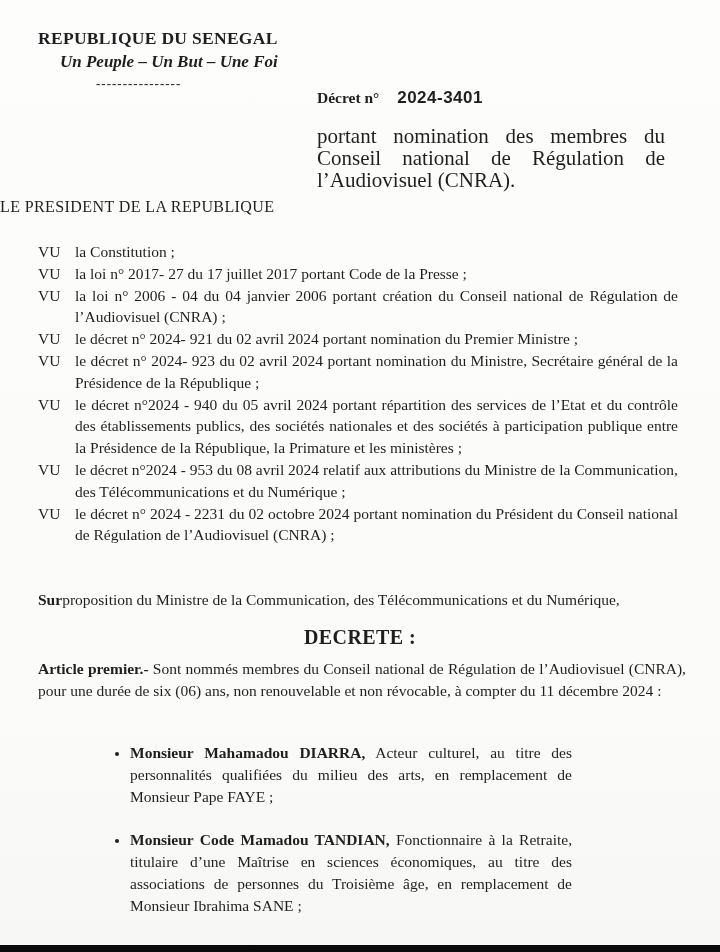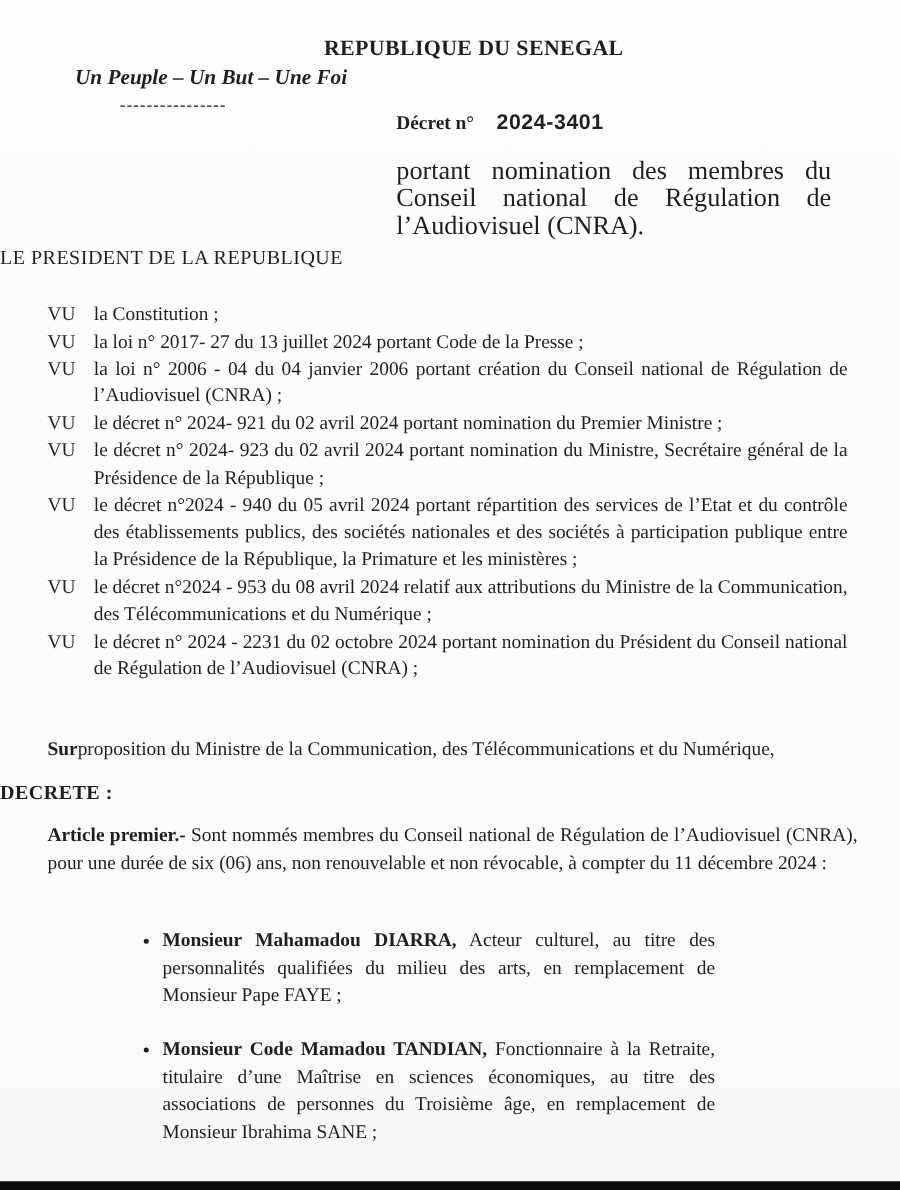--- a/index.html
+++ b/index.html
@@ -18,21 +18,21 @@
   }
   .bottom-bar {
     position: absolute; left: 0; bottom: 0;
     width: 100%; height: 7px;
     background: #0b0b0b;
   }
 
   
   .letterhead { padding: 28px 0 0 38px; }
   .country {
-    font-weight: bold; font-size: 17.5px; letter-spacing: 0.3px; text-align: center;
+    font-weight: bold; font-size: 17.5px; letter-spacing: 0.3px;
   }
   .motto {
     font-weight: bold; font-style: italic; font-size: 17px;
     margin: 3px 0 0 22px;
   }
   .separator {
     font-weight: bold; font-size: 13px; letter-spacing: 1px;
     margin: 4px 0 0 58px; color: #2a2a2c;
   }
 
@@ -67,21 +67,21 @@
   .visa-label { font-weight: normal; display: inline-block; width: 37px; text-indent: 0; }
 
   .proposal-line {
     position: absolute; left: 38px; top: 591px; width: 650px;
     font-size: 15.5px;
   }
   .proposal-label { font-weight: bold; margin-right: 0; }
 
   .decrete-heading {
     position: absolute; left: 0; top: 626px; width: 720px;
-    text-align: left; font-weight: bold; font-size: 16px;
+    text-align: center; font-weight: bold; font-size: 20px;
     letter-spacing: 0.4px;
   }
 
   .article-paragraph {
     position: absolute; left: 38px; top: 658px; width: 648px;
     font-size: 15.5px; line-height: 22px; text-align: justify;
   }
   .article-label { font-weight: bold; }
 
   .appointment-list {
@@ -112,21 +112,21 @@
       <span class="decree-label">Décret n°</span>
       <span class="decree-number">2024-3401</span>
     </div>
     <div class="decree-subject">portant nomination des membres du Conseil national de Régulation de l’Audiovisuel (CNRA).</div>
   </div>
 
   <div class="president-heading">LE PRESIDENT DE LA REPUBLIQUE</div>
 
   <div class="visa-list">
     <div class="visa-item"><span class="visa-label">VU</span><span>la Constitution ;</span></div>
-    <div class="visa-item"><span class="visa-label">VU</span><span>la loi n° 2017- 27 du 13 juillet 2024 portant Code de la Presse ;</span></div>
+    <div class="visa-item"><span class="visa-label">VU</span><span>la loi n° 2017- 27 du 17 juillet 2017 portant Code de la Presse ;</span></div>
     <div class="visa-item"><span class="visa-label">VU</span><span>la loi n° 2006 - 04 du 04 janvier 2006 portant création du Conseil national de Régulation de l’Audiovisuel (CNRA) ;</span></div>
     <div class="visa-item"><span class="visa-label">VU</span><span>le décret n° 2024- 921 du 02 avril 2024 portant nomination du Premier Ministre ;</span></div>
     <div class="visa-item"><span class="visa-label">VU</span><span>le décret n° 2024- 923 du 02 avril 2024 portant nomination du Ministre, Secrétaire général de la Présidence de la République ;</span></div>
     <div class="visa-item"><span class="visa-label">VU</span><span>le décret n°2024 - 940 du 05 avril 2024 portant répartition des services de l’Etat et du contrôle des établissements publics, des sociétés nationales et des sociétés à participation publique entre la Présidence de la République, la Primature et les ministères ;</span></div>
     <div class="visa-item"><span class="visa-label">VU</span><span>le décret n°2024 - 953 du 08 avril 2024 relatif aux attributions du Ministre de la Communication, des Télécommunications et du Numérique ;</span></div>
     <div class="visa-item"><span class="visa-label">VU</span><span>le décret n° 2024 - 2231 du 02 octobre 2024 portant nomination du Président du Conseil national de Régulation de l’Audiovisuel (CNRA) ;</span></div>
   </div>
 
   <div class="proposal-line">
     <span class="proposal-label">Sur</span><span>proposition du Ministre de la Communication, des Télécommunications et du Numérique,</span>

